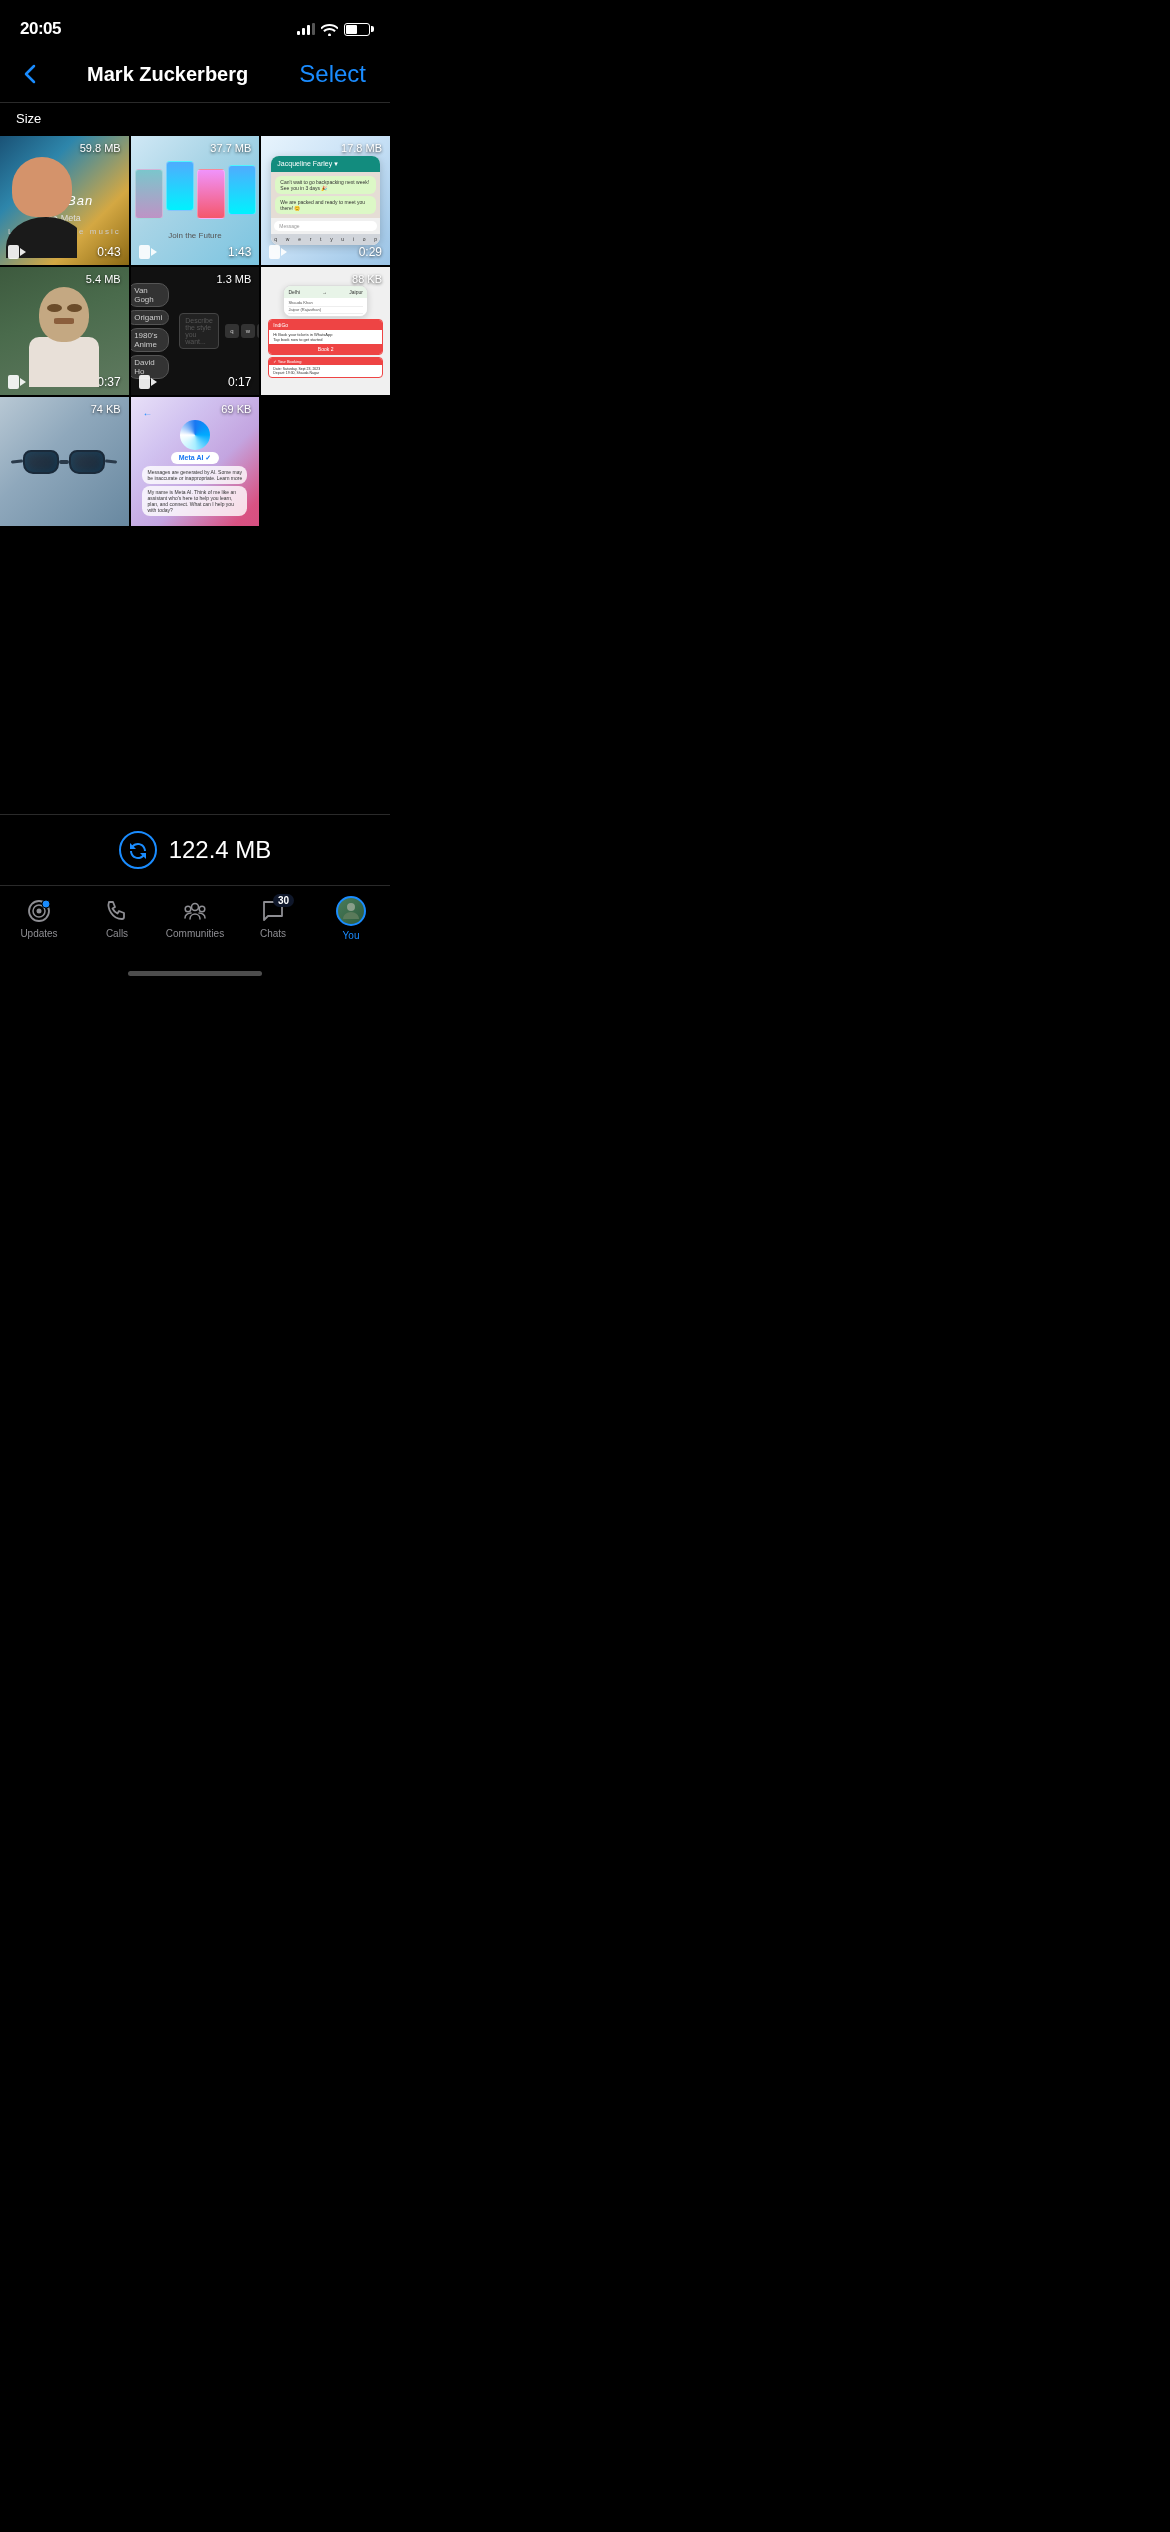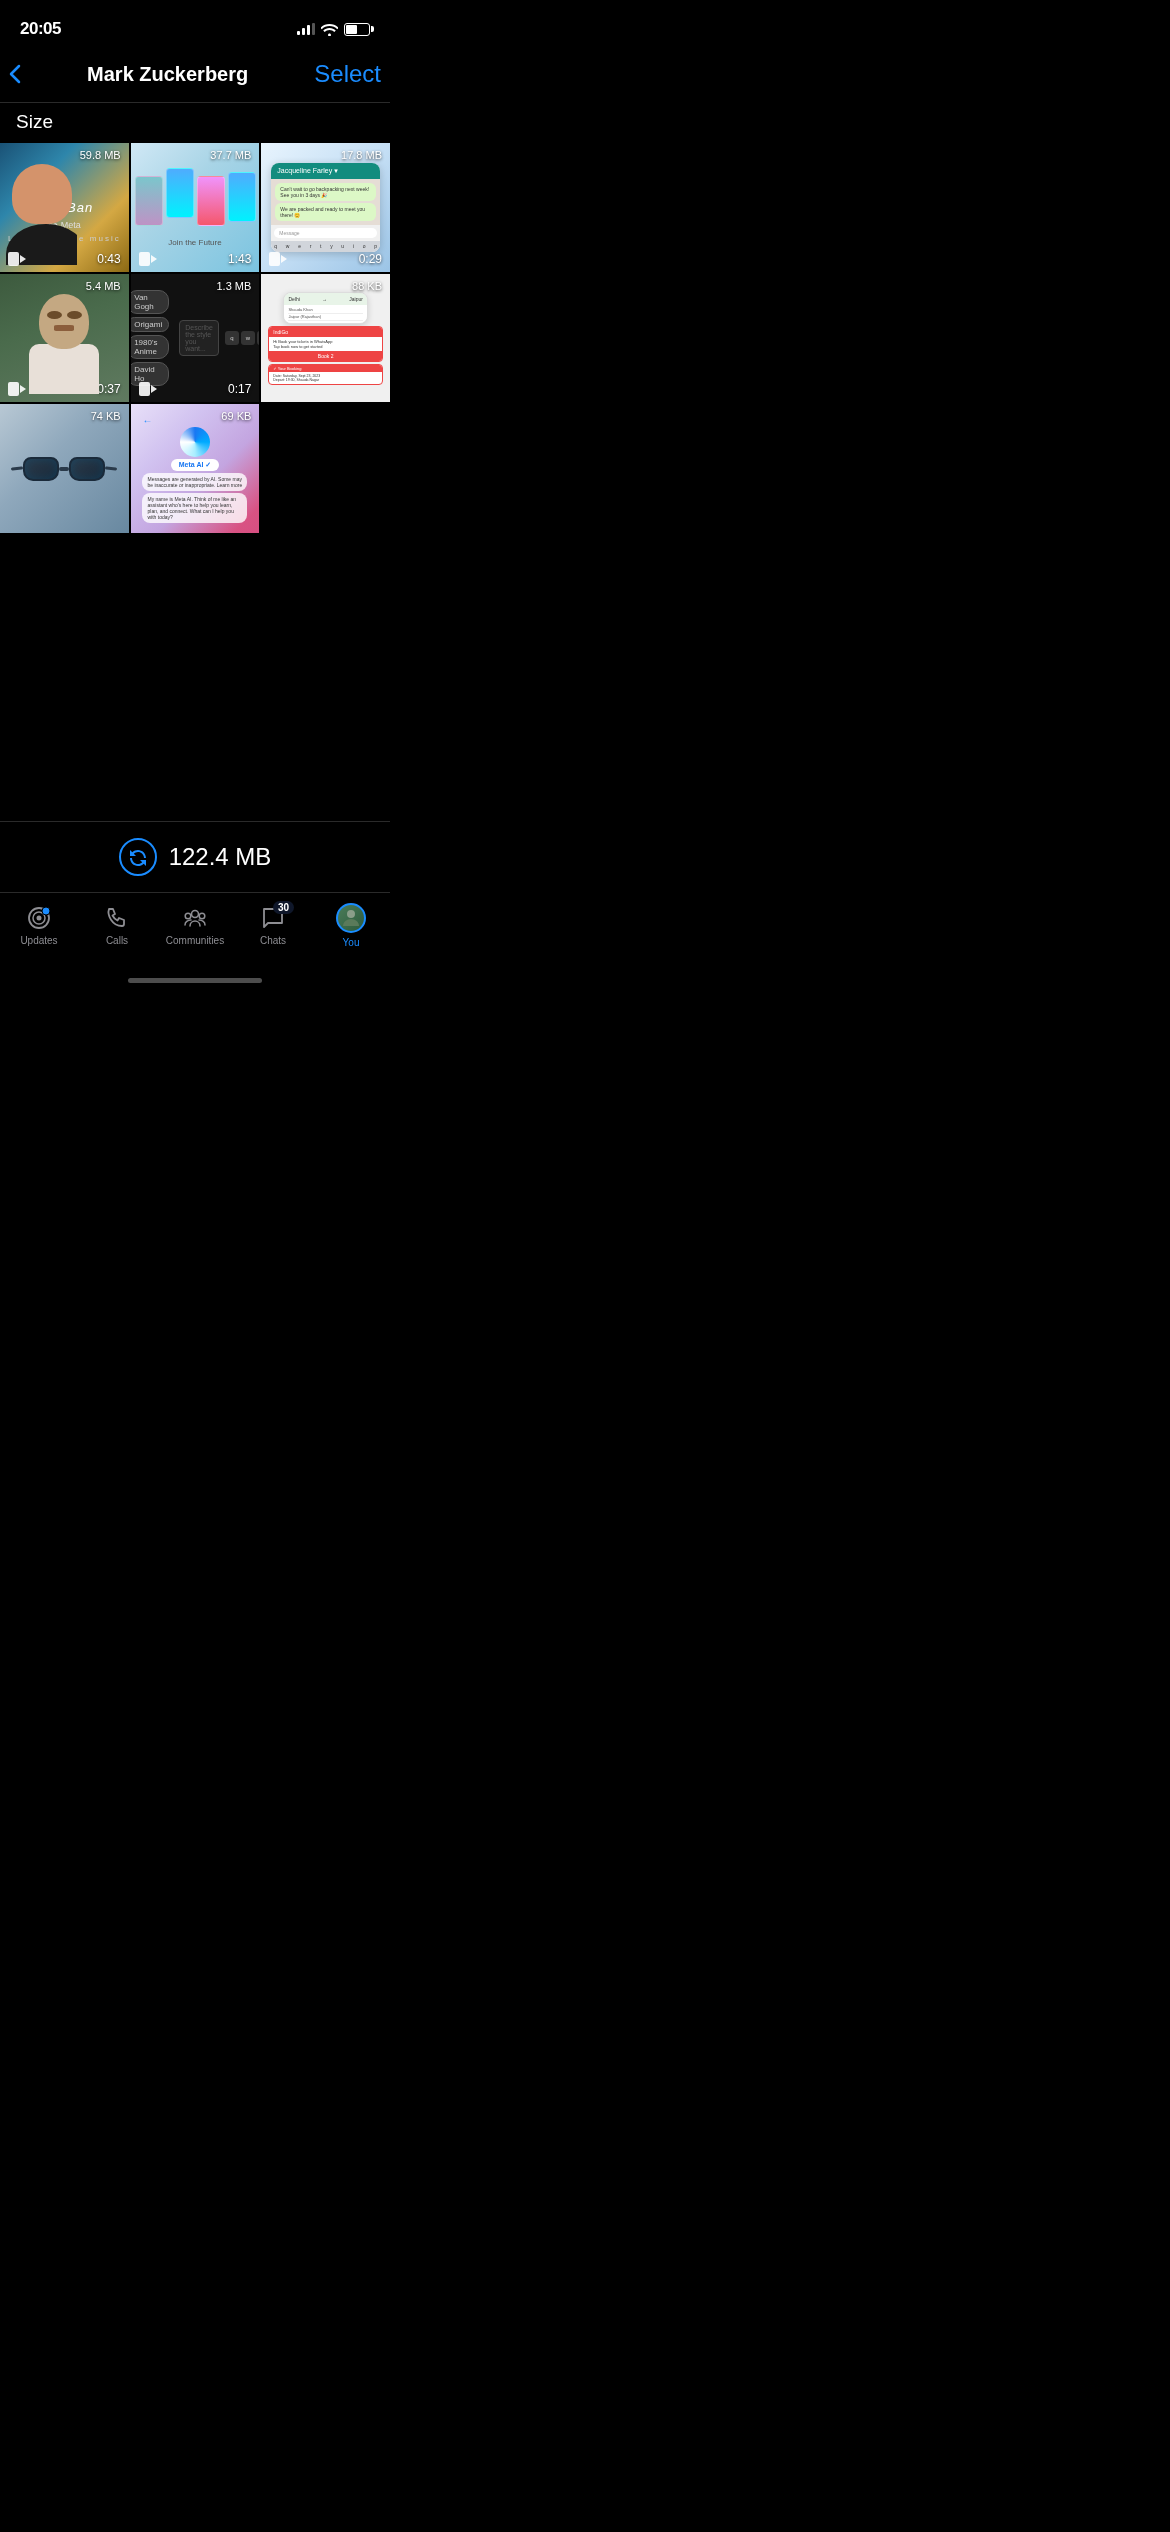--- a/index.html
+++ b/index.html
@@ -71,21 +71,21 @@
       height: 100%;
       width: 50%;
       border-radius: 1px;
     }
 
     
     .nav-header {
       display: flex;
       align-items: center;
       justify-content: space-between;
-      padding: 10px 9px 14px;
+      padding: 10px 24px 14px;
     }
     .back-btn {
       display: flex;
       align-items: center;
       color: #1a8cff;
       font-size: 18px;
       cursor: pointer;
     }
     .nav-title {
       font-size: 20px;
@@ -94,21 +94,21 @@
     }
     .select-btn {
       color: #1a8cff;
       font-size: 24px;
       font-weight: 400;
       cursor: pointer;
     }
 
     
     .section-label {
-      font-size: 19px;
+      font-size: 13px;
       font-weight: 400;
       color: #fff;
       padding: 8px 16px 10px;
       border-top: 1px solid #2a2a2a;
     }
 
     
     .media-grid {
       display: grid;
       grid-template-columns: repeat(3, 1fr);

